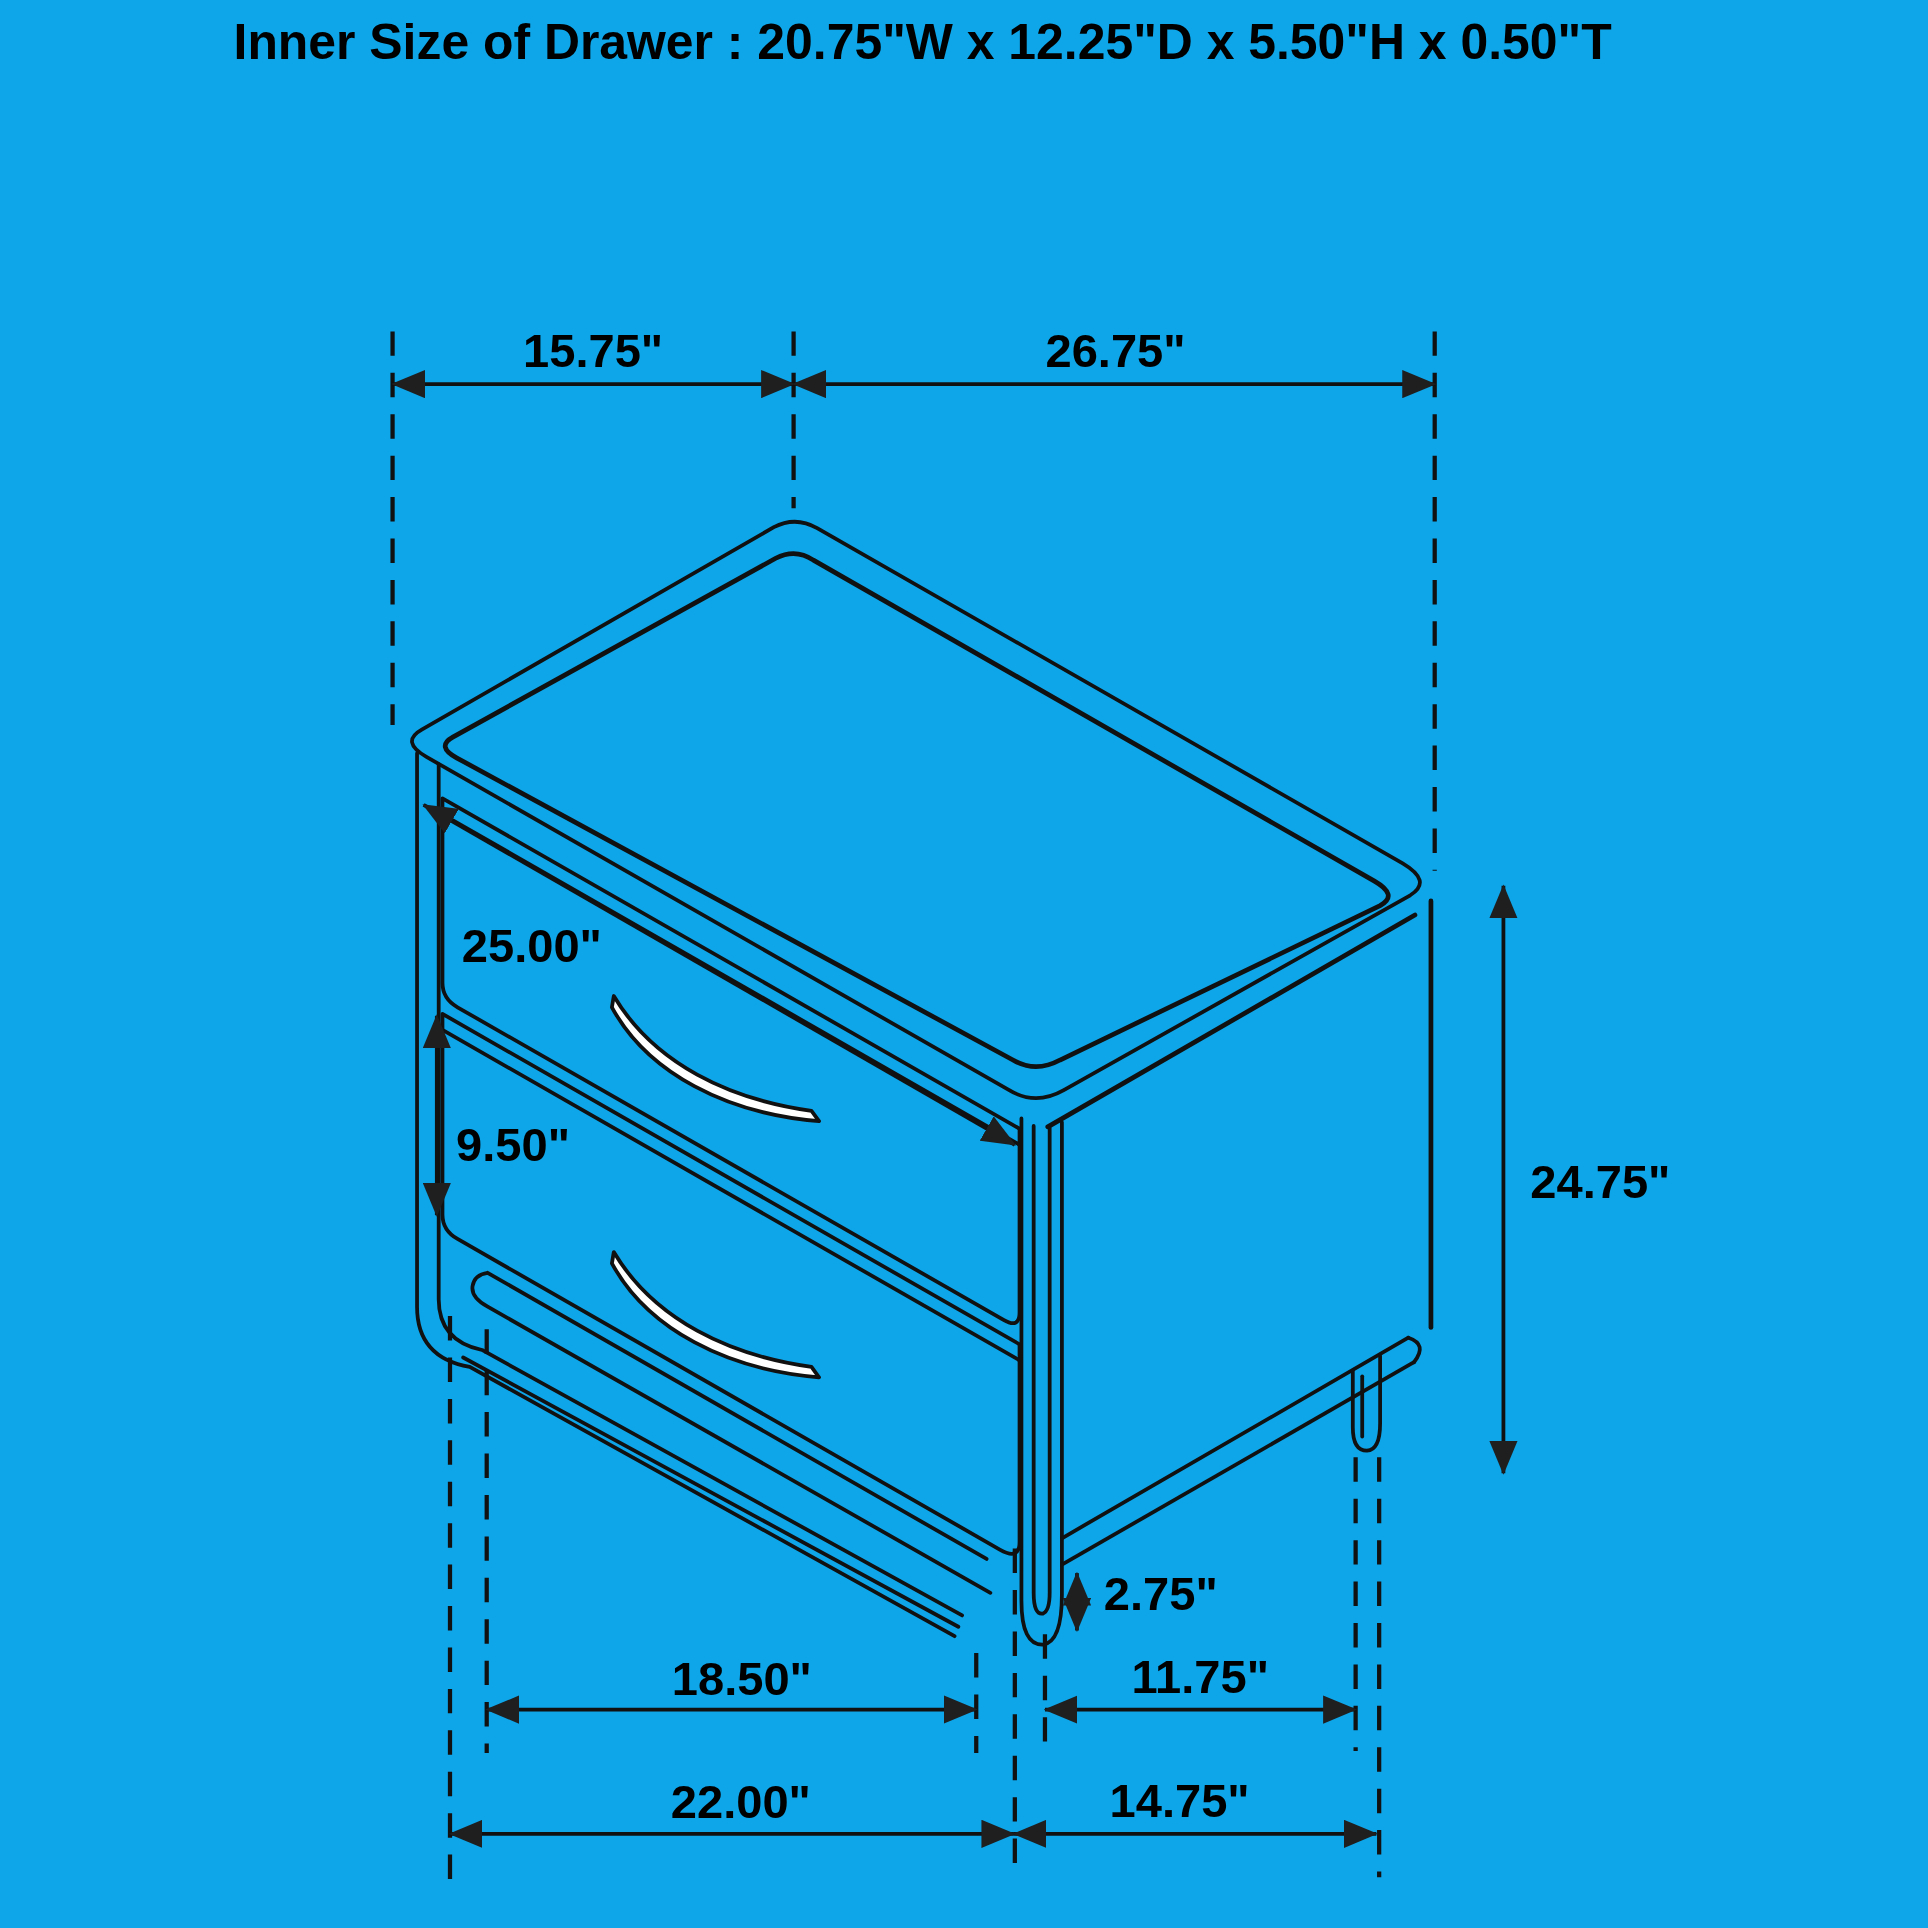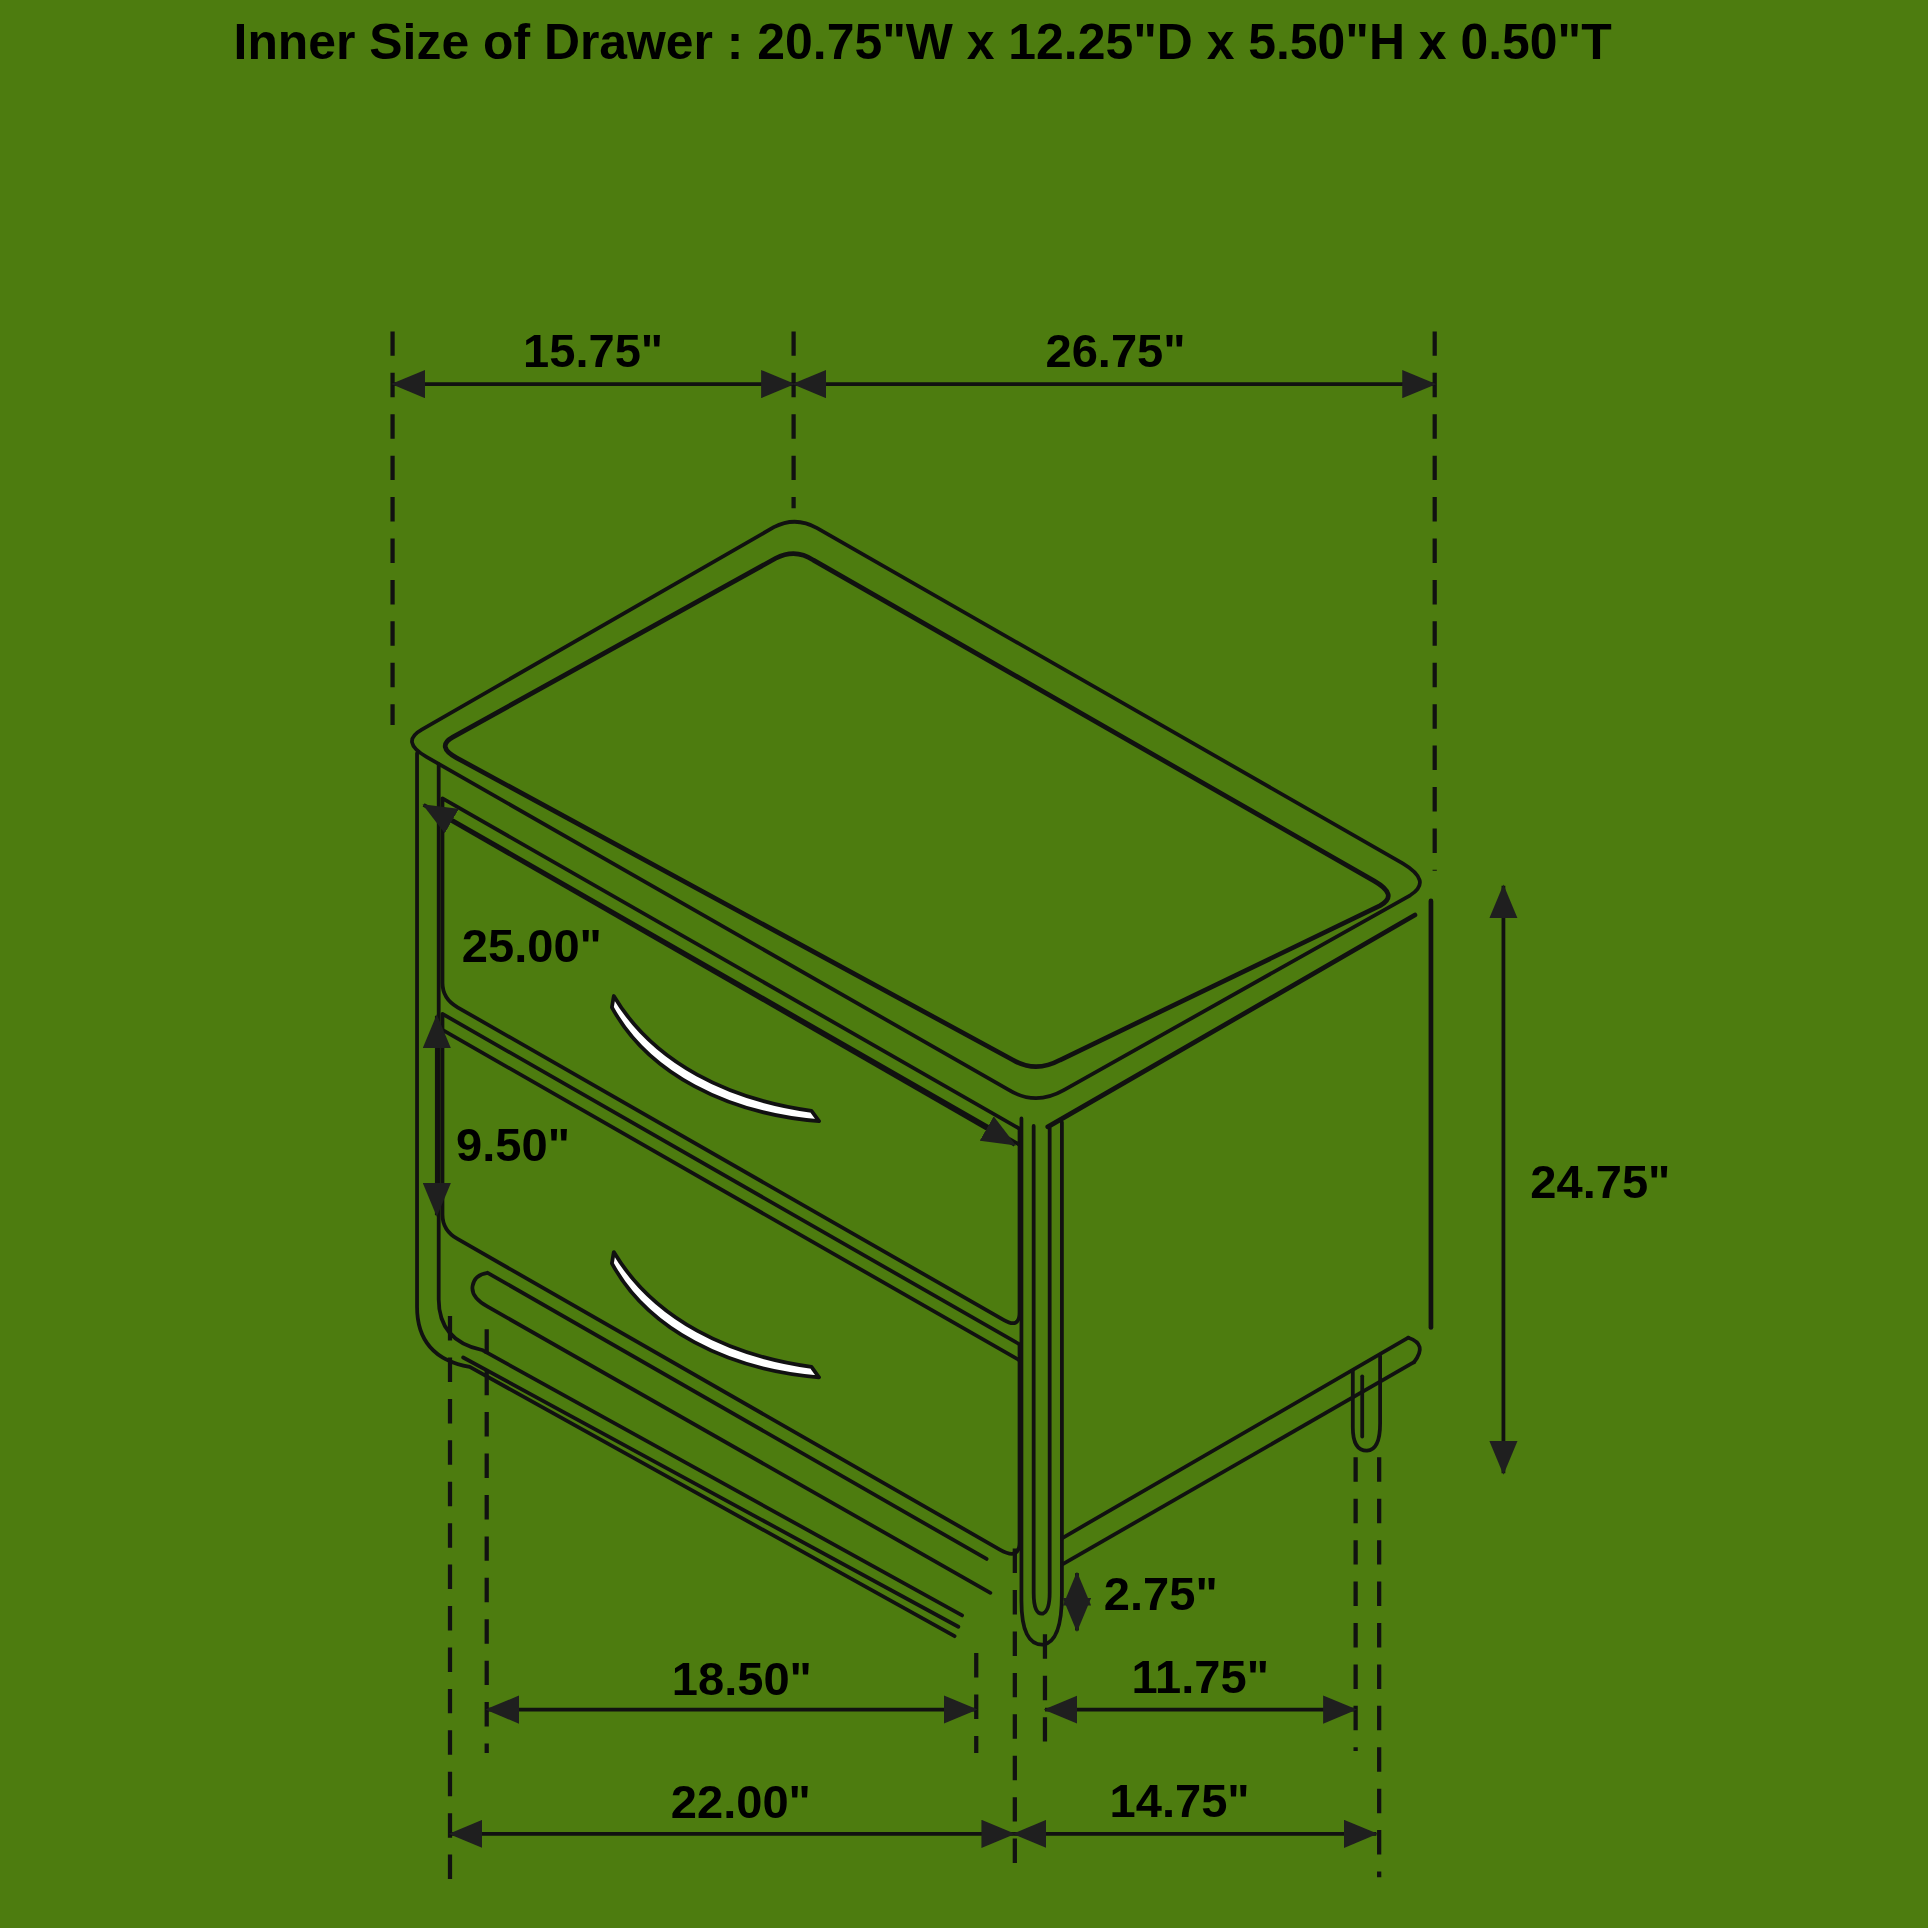--- a/index.html
+++ b/index.html
@@ -1,16 +1,16 @@
 <!DOCTYPE html>
 <html style="font-size:15px"><head>
 <meta charset="utf-8">
 <style>
   html,body{margin:0;padding:0;background:#ffffff;}
-  .page{width:1928px;height:1928px;position:relative;background:#4d7c0f;overflow:hidden;}
+  .page{width:1928px;height:1928px;position:relative;background:#0ea5e9;overflow:hidden;}
   svg{display:block;}
   text{font-family:"Liberation Sans", sans-serif;font-weight:bold;fill:#000;}
   .dim-label{font-size:50px;}
   .title-label{font-size:53px;}
 </style>
 </head>
 <body>
 
 <div class="page">
 <svg width="1928" height="1928" viewBox="0 0 2048 2048">

